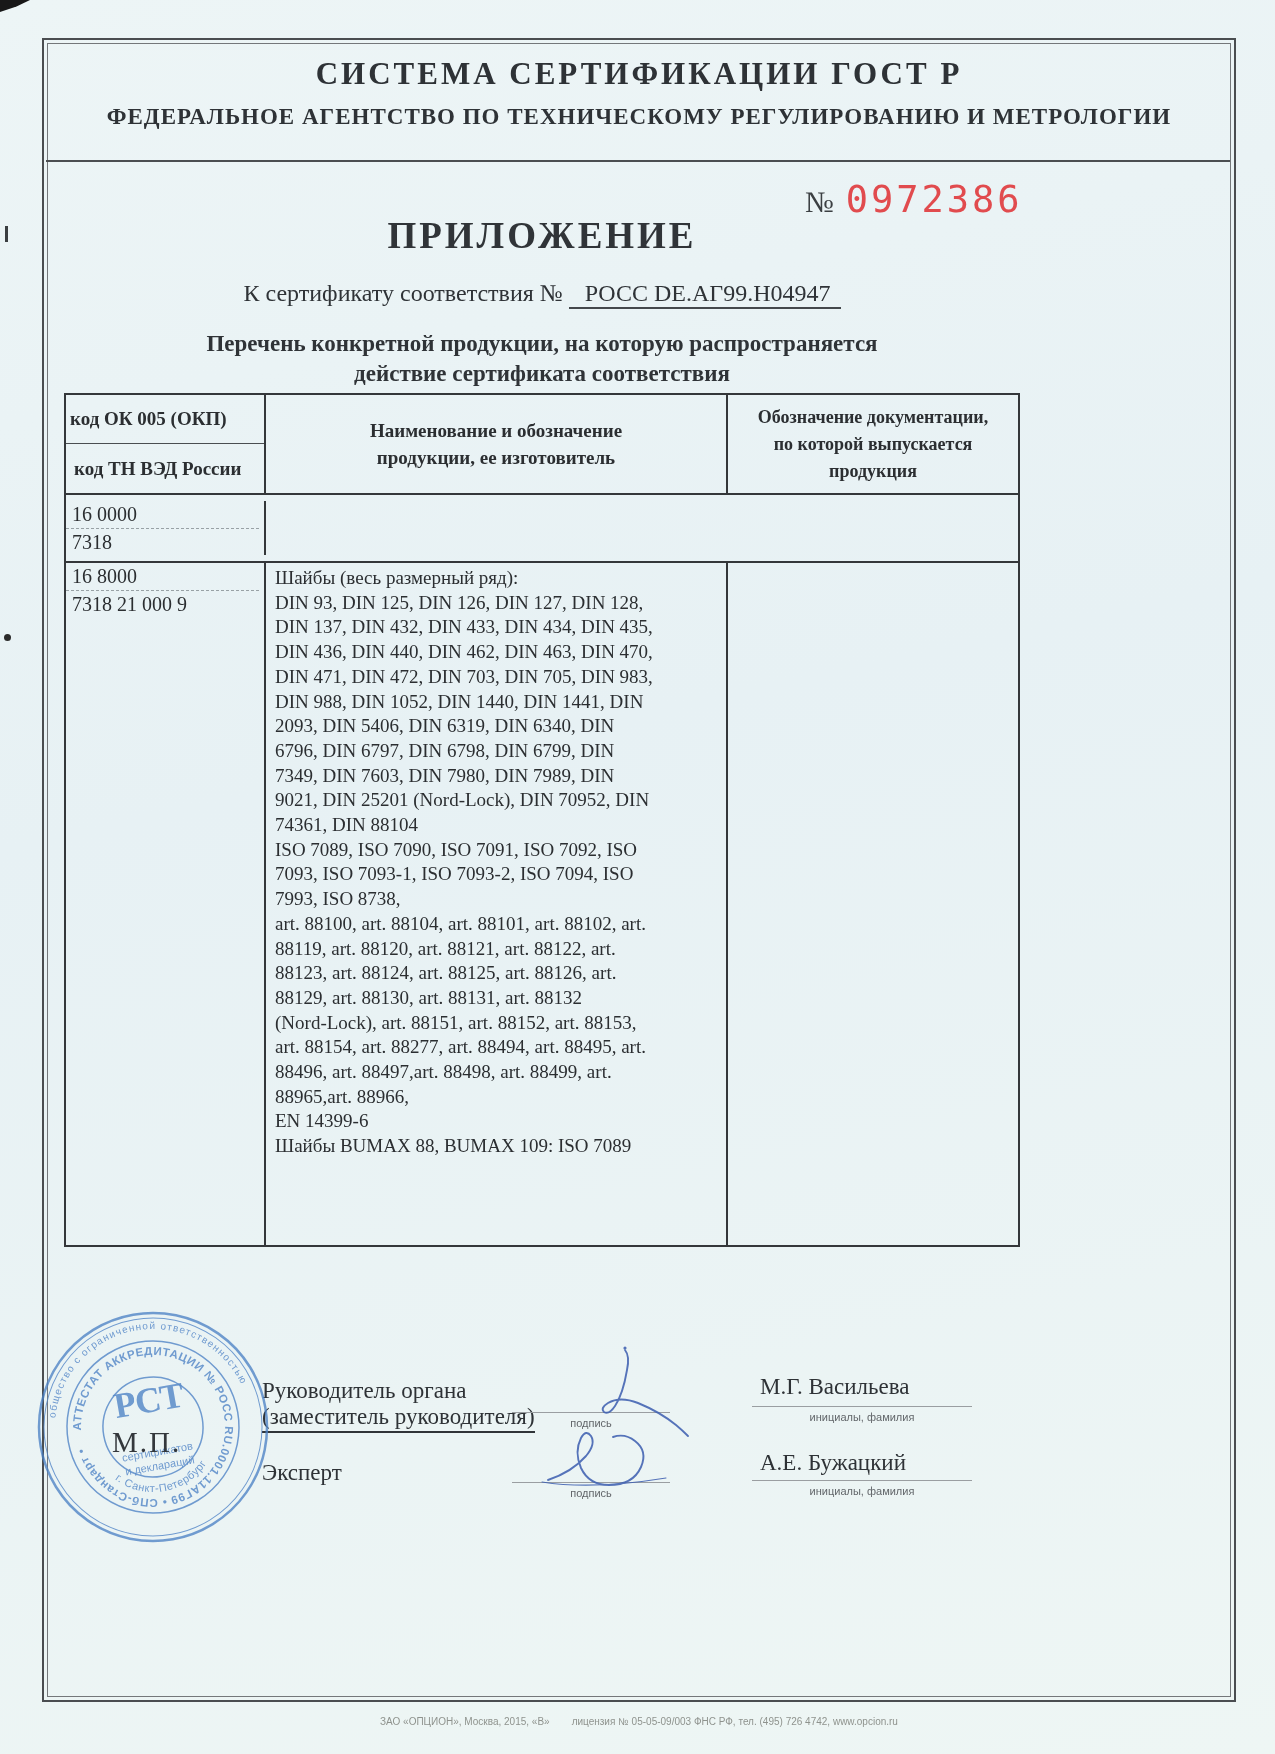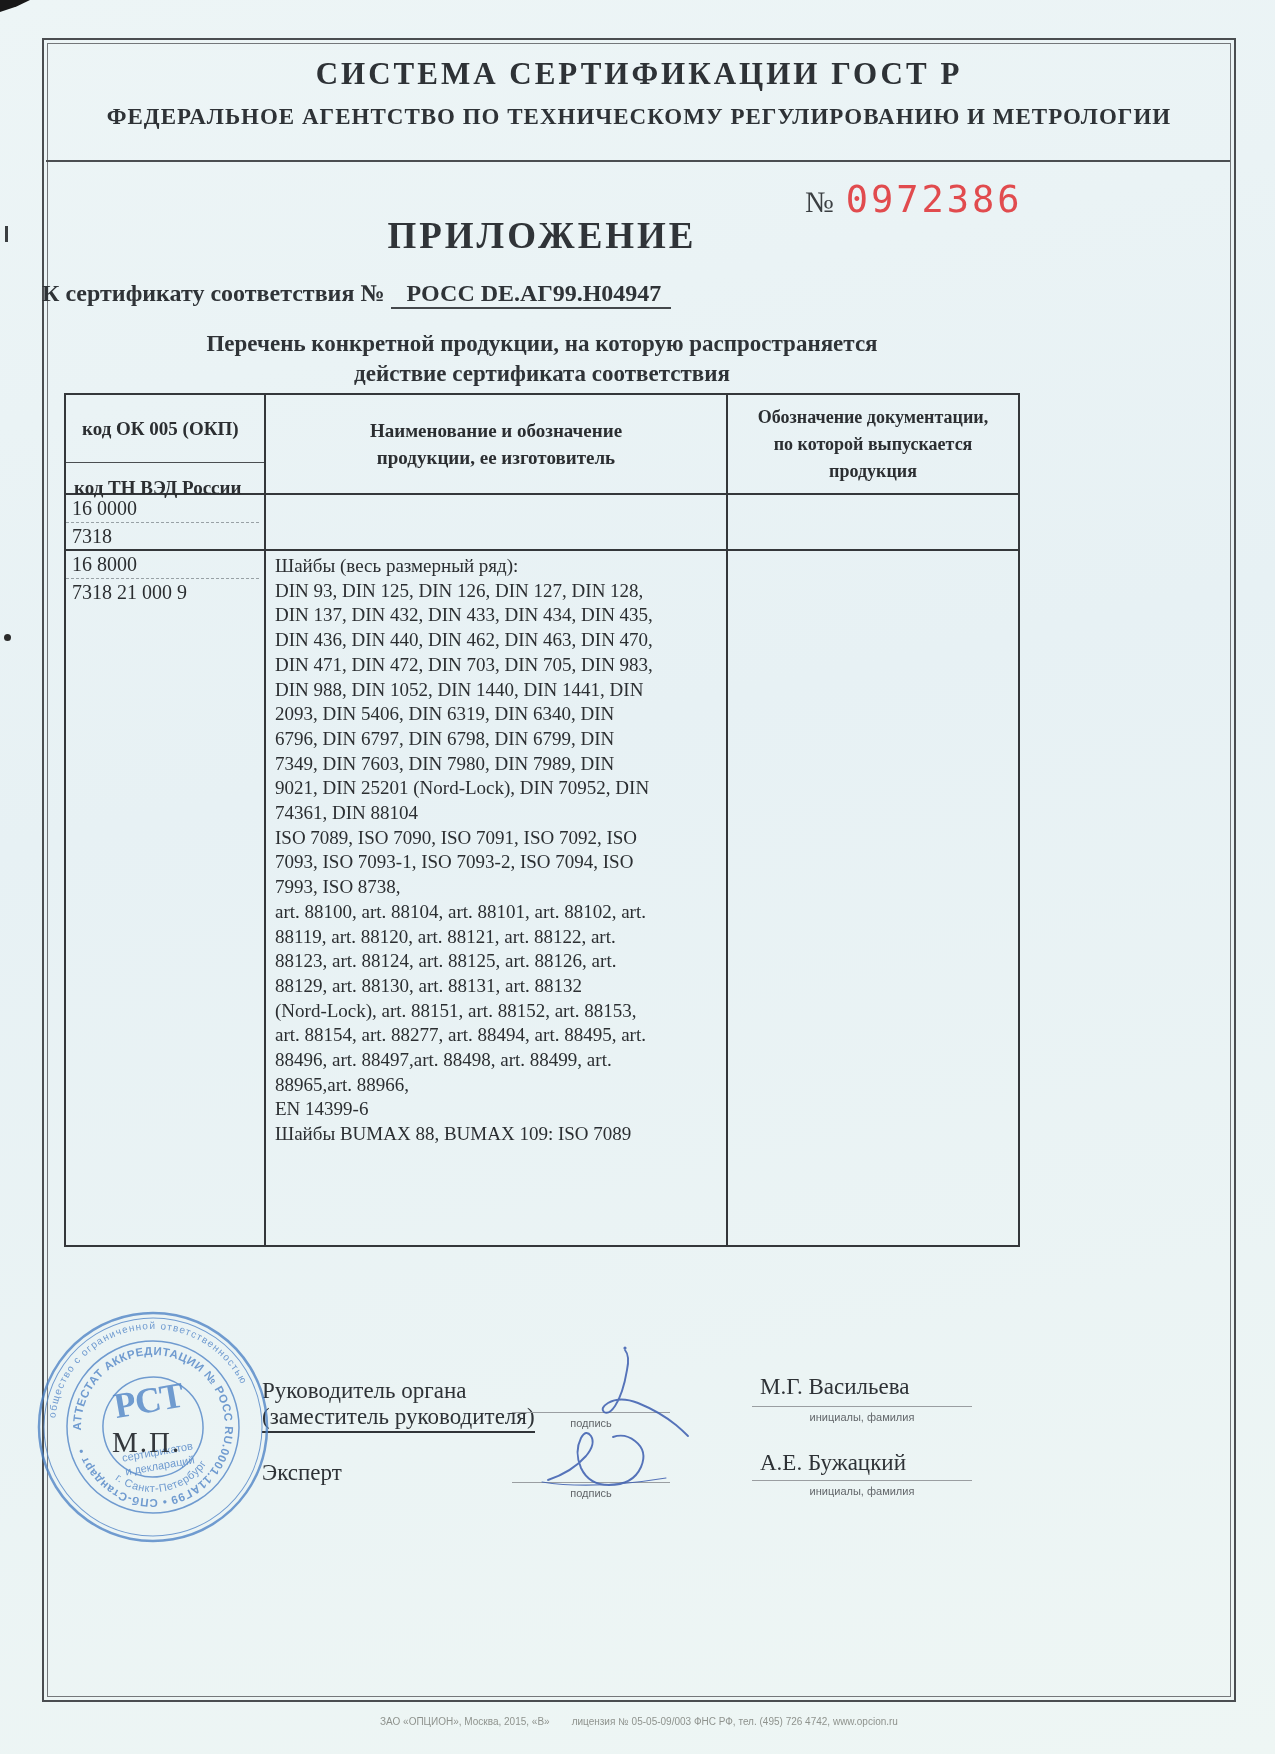--- a/index.html
+++ b/index.html
@@ -19,38 +19,38 @@
   .h1{position:absolute;left:42px;top:56px;width:1194px;text-align:center;
       font-size:31px;font-weight:bold;letter-spacing:3px;color:#2e3236;}
   .h2{position:absolute;left:42px;top:104px;width:1194px;text-align:center;
       font-size:23px;font-weight:bold;letter-spacing:1px;color:#2e3236;}
   
   .certno{position:absolute;left:805px;top:178px;display:flex;gap:12px;align-items:baseline;}
   .no-sign{font-size:30px;color:#3b3f42;}
   .no-digits{font-family:"DejaVu Sans Mono",monospace;font-size:37px;color:#e14b4e;letter-spacing:3px;}
   .title{position:absolute;left:42px;top:214px;width:1000px;text-align:center;
          font-size:37px;font-weight:bold;letter-spacing:3px;color:#303438;}
-  .subline{position:absolute;left:42px;top:280px;width:1000px;text-align:left;
-           font-size:24px;font-weight:bold;color:#2f3337;}
+  .subline{position:absolute;left:42px;top:280px;width:1000px;text-align:center;
+           font-size:24px;font-weight:normal;color:#2f3337;}
   .cert-ref{border-bottom:2px solid #44484c;padding:0 10px 1px 16px;}
   .desc{position:absolute;left:42px;width:1000px;text-align:center;font-size:23px;font-weight:bold;color:#2f3337;}
   .d1{top:331px}.d2{top:361px}
   
   .tbl{position:absolute;left:64px;top:393px;width:956px;height:854px;
        border:2px solid #34373a;box-sizing:border-box;display:flex;flex-direction:column;color:#2b2e31;}
   .tr{display:flex;box-sizing:border-box;}
   .thead{height:100px;border-bottom:2px solid #34373a;}
-  .r1{height:56px;border-bottom:2px solid #34373a;}
+  .r1{height:68px;border-bottom:2px solid #34373a;align-items:center;}
   .r2{flex:1;}
   .td{box-sizing:border-box;}
   .c1{width:200px;border-right:2px solid #34373a;}
   .c2{width:462px;border-right:2px solid #34373a;}
   .c3{flex:1;}
-  .hc1top{height:68px;border-bottom:1px solid #4a4e51;display:flex;align-items:center;
-          padding-left:16px;font-weight:bold;font-size:19px;box-sizing:border-box;}
+  .hc1top{height:49px;border-bottom:1px solid #4a4e51;display:flex;align-items:center;
+          padding-left:4px;font-weight:bold;font-size:19px;box-sizing:border-box;}
   .hc1bot{height:50px;display:flex;align-items:center;padding-left:8px;font-weight:bold;font-size:19px;box-sizing:border-box;}
   .hc{display:flex;flex-direction:column;justify-content:center;align-items:center;
       text-align:center;font-weight:bold;font-size:19px;line-height:27px;}
   .c3.hc{font-size:18px;}
   .code{font-size:20px;line-height:26px;padding-left:6px;}
   .okp{border-bottom:1.5px dashed #98a1a5;margin-right:5px;padding-bottom:1px;}
   .product{padding:3px 4px 0 9px;font-size:19px;line-height:24.7px;white-space:nowrap;overflow:hidden;}
   
   .sig-label{position:absolute;left:262px;font-weight:normal;font-size:23px;color:#2e3236;}
   .role1a{top:1378px;}

